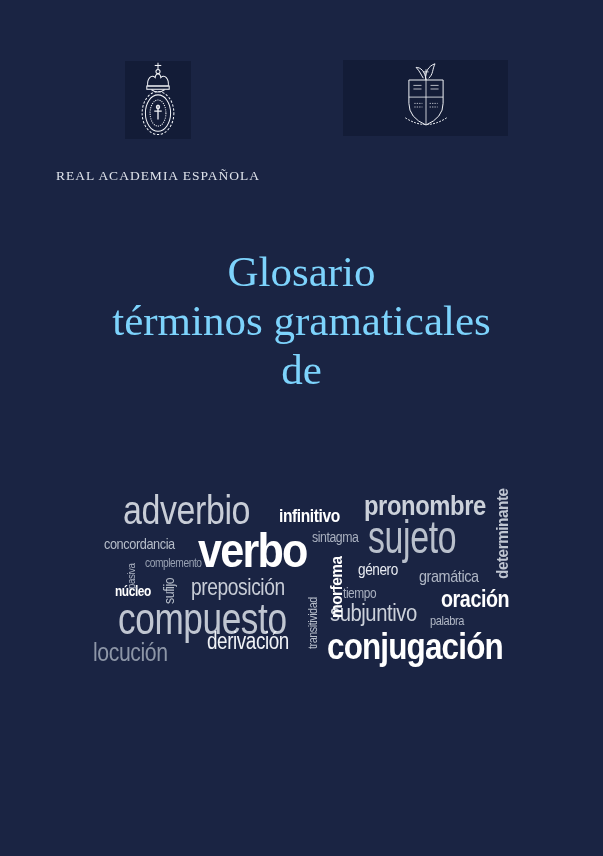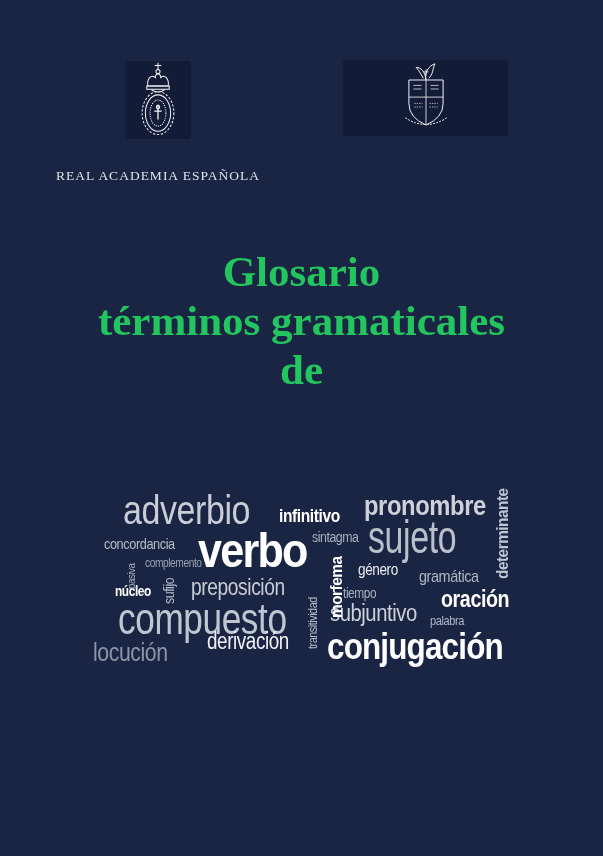--- a/index.html
+++ b/index.html
@@ -27,23 +27,23 @@
     letter-spacing: 1px;
     line-height: 14px;
     white-space: nowrap;
   }
   .title {
     position: absolute;
     left: 0;
     width: 603px;
     top: 247px;
     text-align: center;
-    color: #22c55e;
+    color: #7dd3fc;
     font-family: "Liberation Serif", "DejaVu Serif", serif;
-    font-weight: bold;
+    font-weight: normal;
     font-size: 43px;
     line-height: 49px;
   }
   .cloud { position: absolute; left: 6px; top: 0; width: 603px; height: 615px; }
   .word {
     position: absolute;
     line-height: 1;
     white-space: nowrap;
     transform-origin: 0 0;
     letter-spacing: -0.5px;

